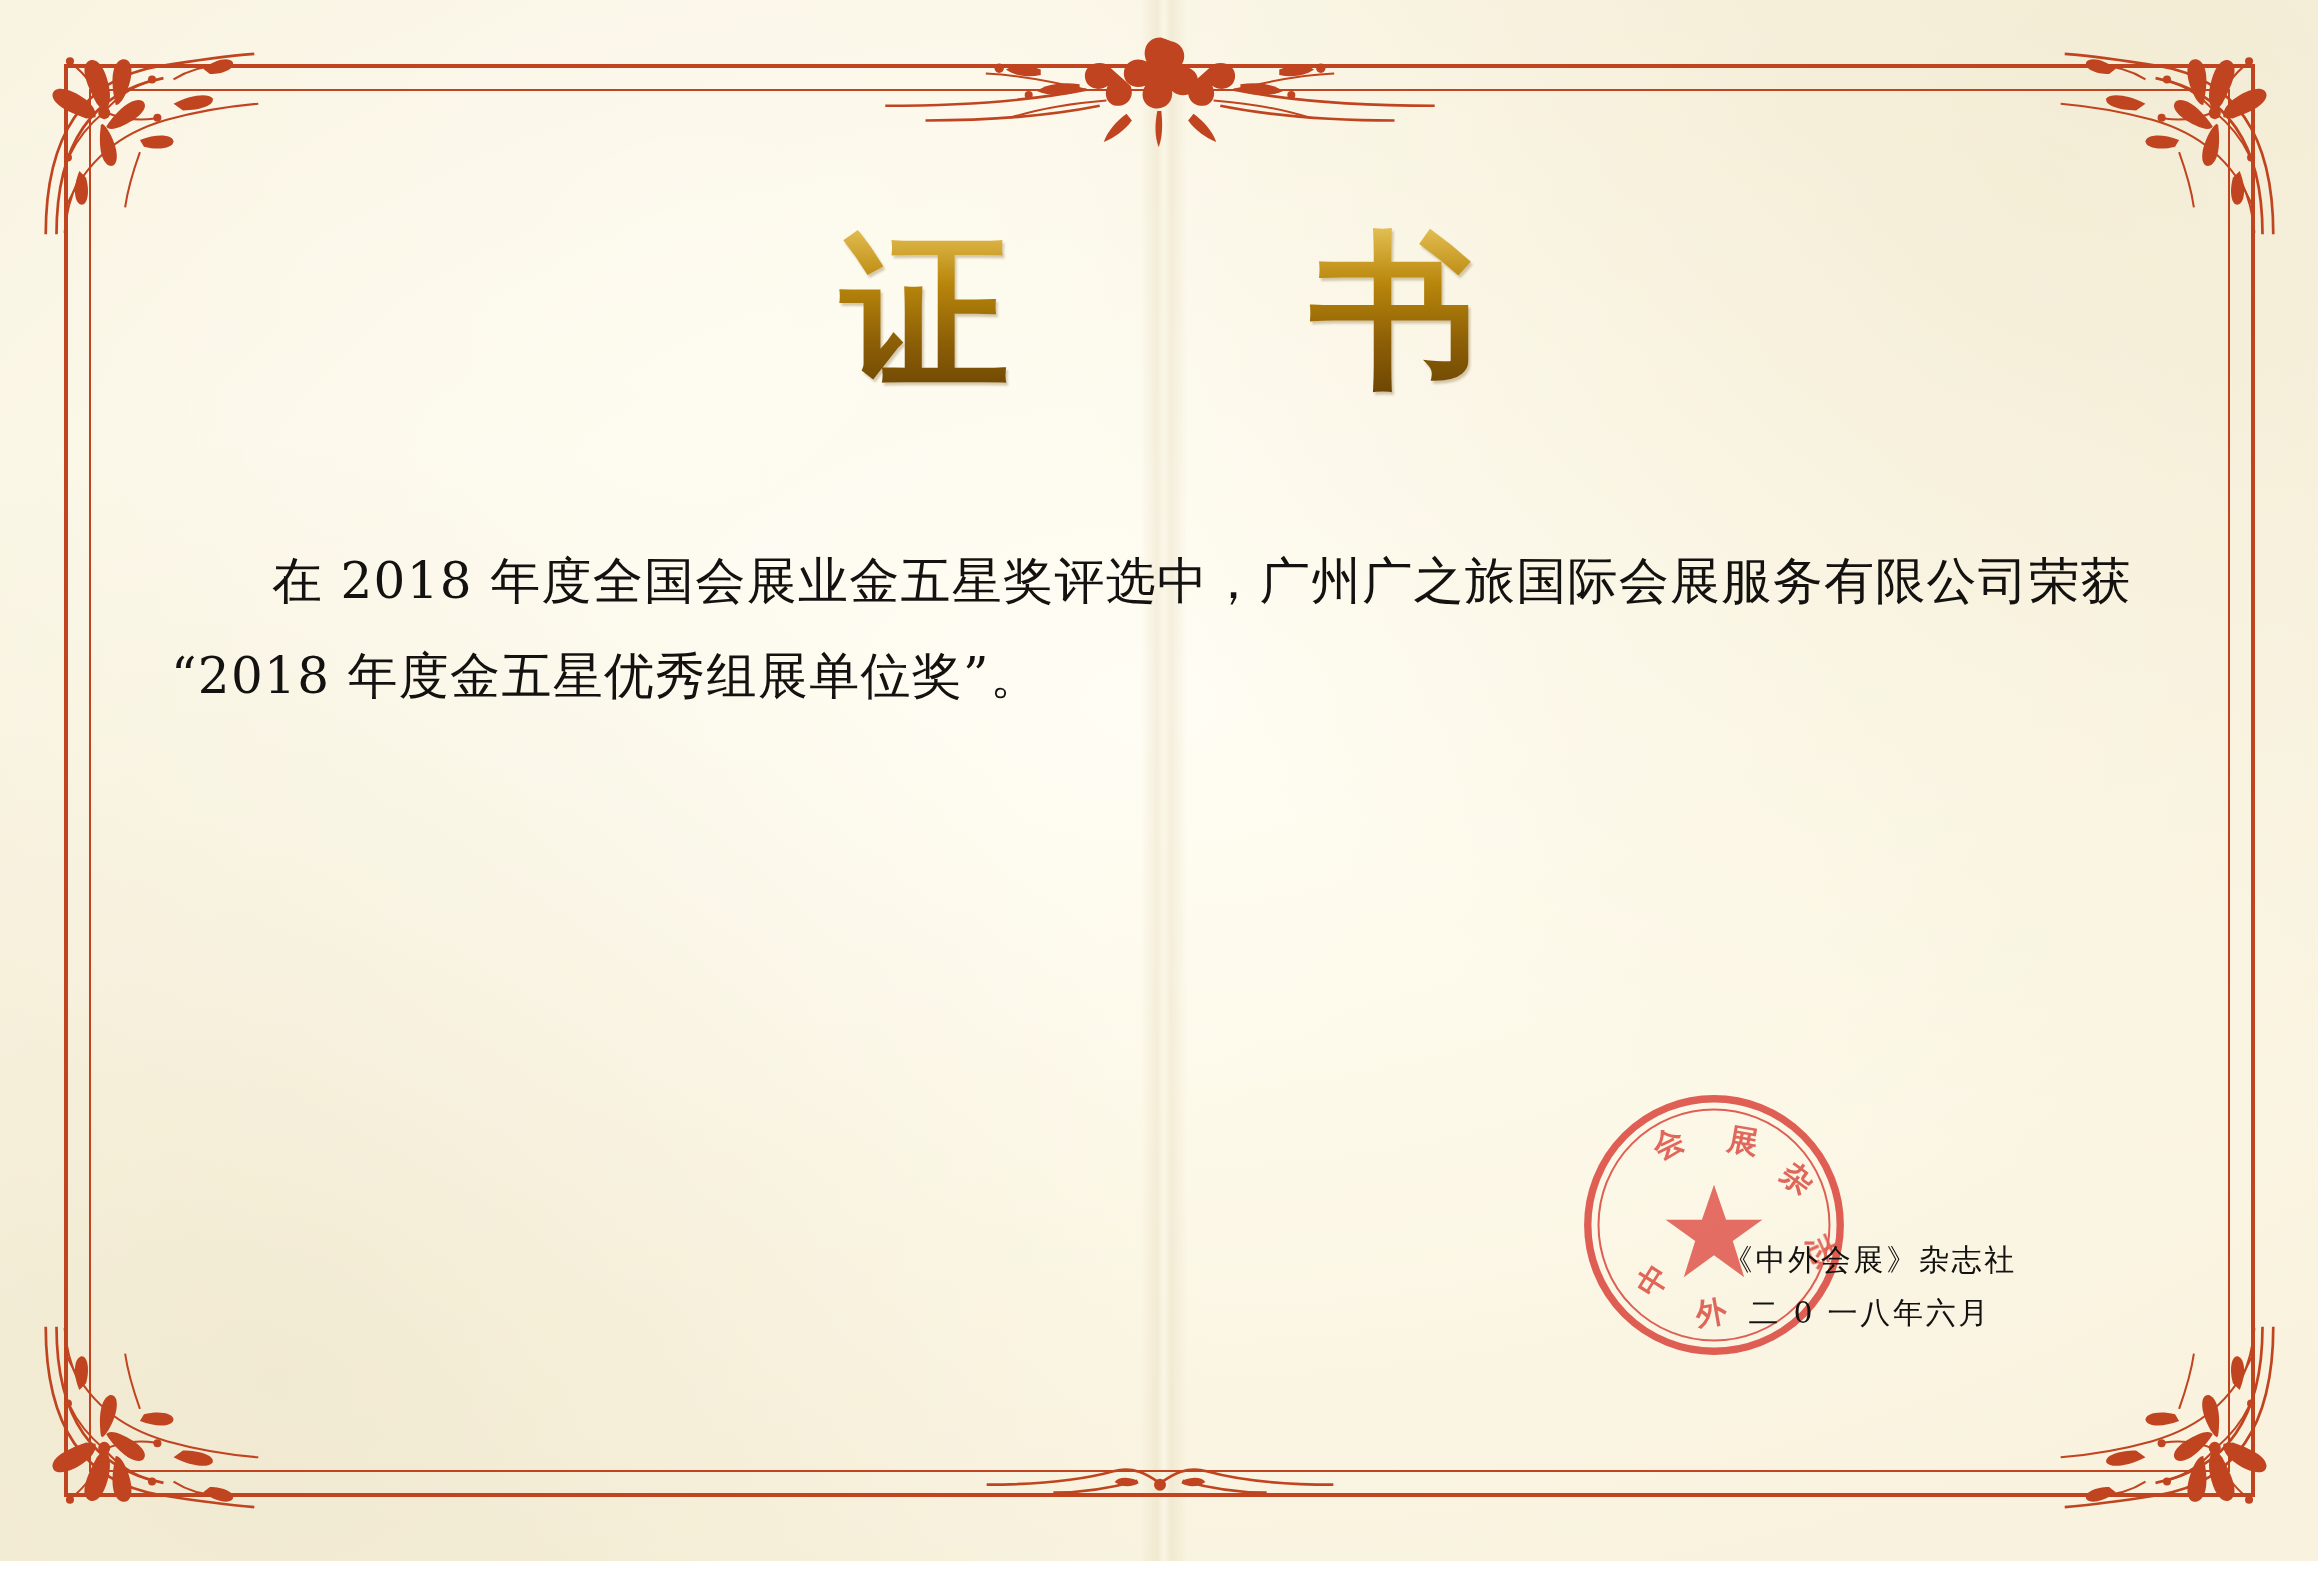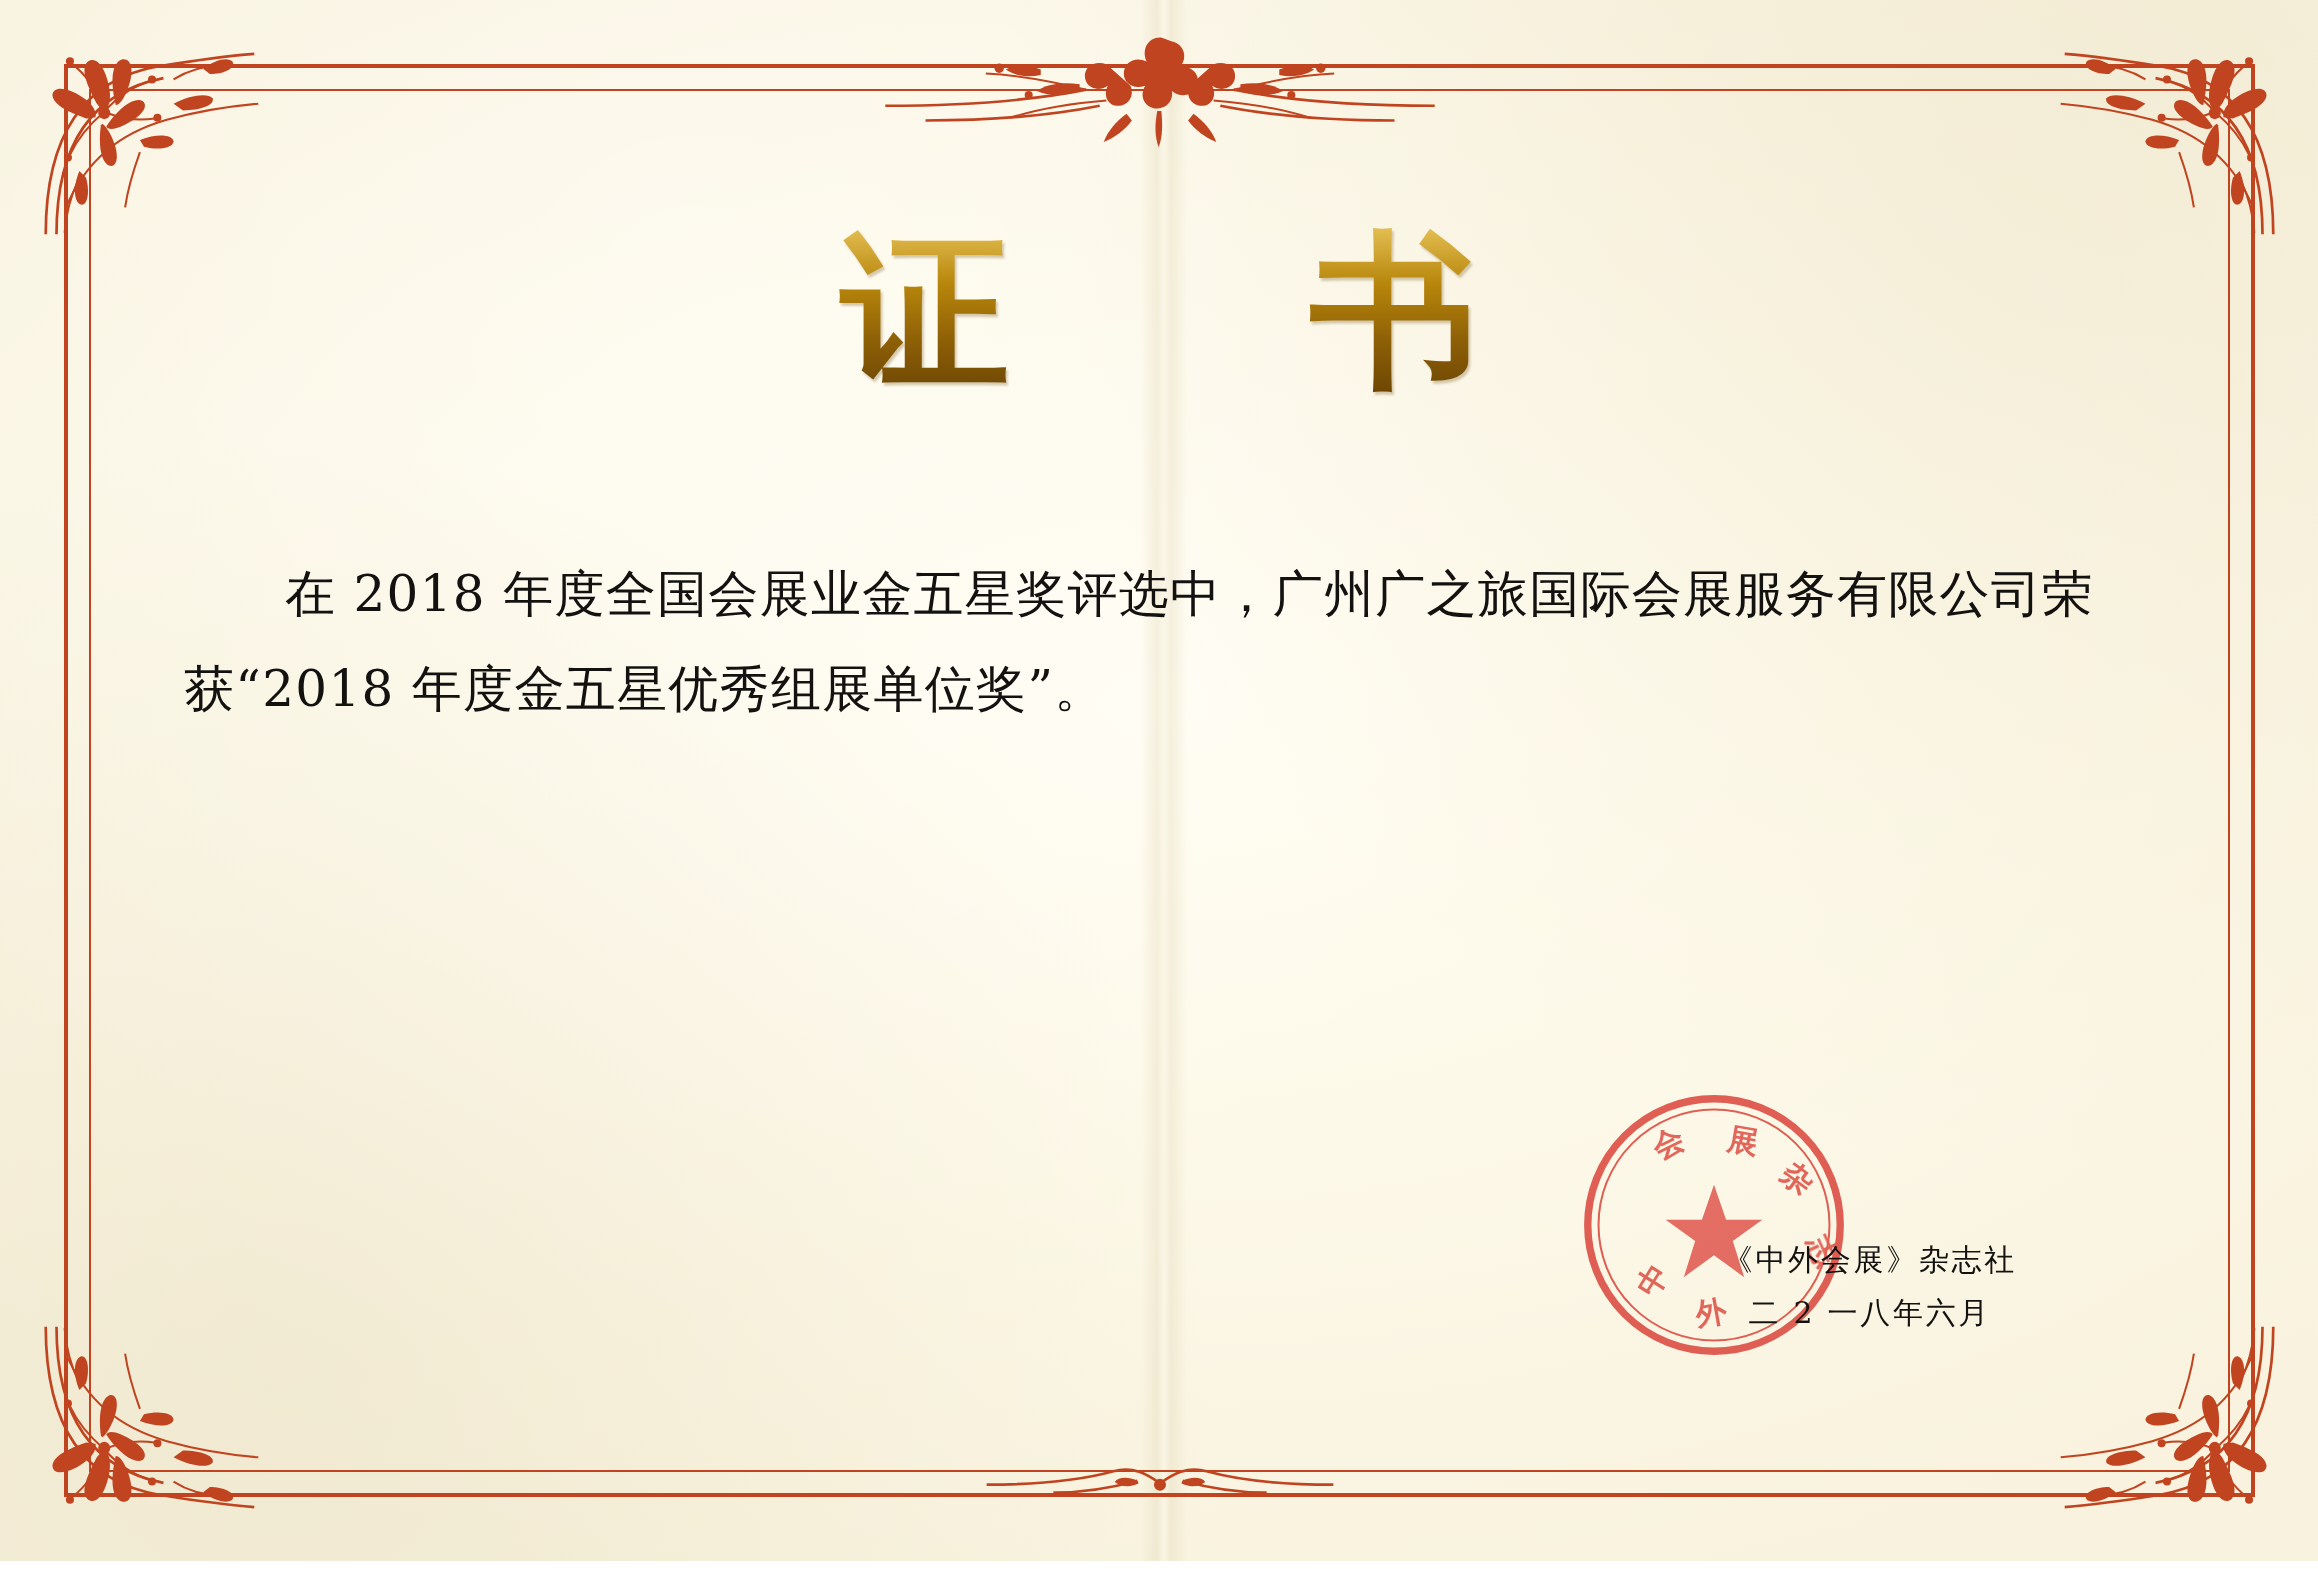--- a/index.html
+++ b/index.html
@@ -131,21 +131,21 @@
     position: absolute;
     left: 168px;
     right: 168px;
     top: 531px;
     color: #131210;
     font-family: "DejaVu Serif", serif;
     font-size: 50px;
     line-height: 1.90;
     letter-spacing: 1.3px;
   }
-  .para-main { text-indent: 101px; margin: 16px; }
+  .para-main { text-indent: 101px; margin: 3px; }
   .para-second {
     margin: 79px 0 0 0;
     text-indent: 0;
   }
 
   
   .signature {
     position: absolute;
     right: 302px;
     bottom: 222px;
@@ -406,17 +406,17 @@
         <text x="306" y="140" transform="rotate(36 306 140)">杂</text>
         <text x="348" y="234" transform="rotate(66 348 234)">志</text>
         <text x="120" y="320" transform="rotate(-58 120 320)">中</text>
         <text x="186" y="360" transform="rotate(-10 186 360)">外</text>
       </g>
     </svg>
   </div>
 
   <div class="signature">
     <div>《中外会展》杂志社</div>
-    <div>二 2 一八年六月</div>
+    <div>二 0 一八年六月</div>
   </div>
 
 </div>
 
 
 </body></html>

